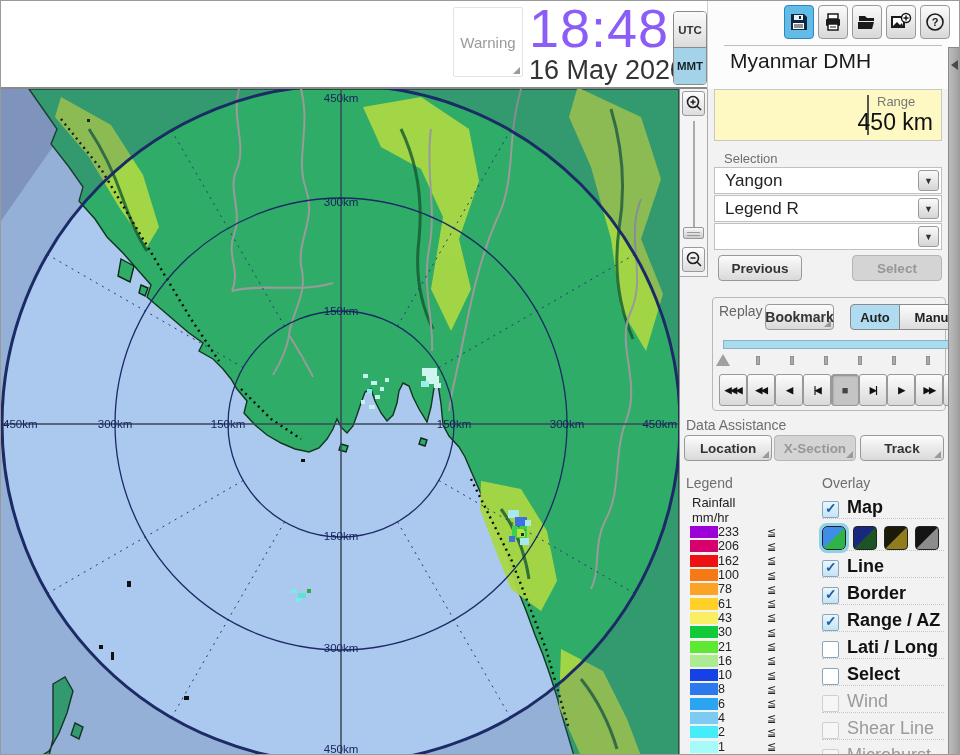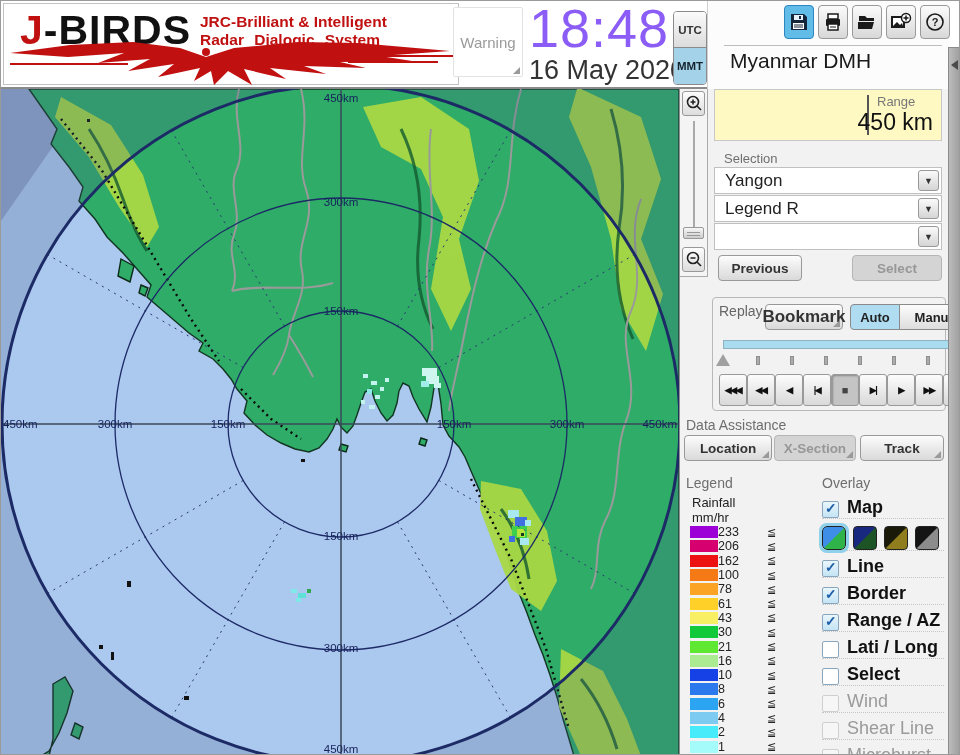--- a/index.html
+++ b/index.html
@@ -80,32 +80,20 @@
   .grip .arr{position:absolute;left:2px;top:12px;width:0;height:0;border-top:5px solid transparent;border-bottom:5px solid transparent;border-right:7px solid #4a4a4a;}
   .maparea{position:absolute;left:0;top:88px;width:678px;height:667px;}
   svg text{font-family:"Liberation Sans",sans-serif;}
 </style>
 </head>
 <body>
 
 <div class="app">
 
   <div class="header">
-    <div class="logo-box">
-      <div class="logo-title"><span class="red">J</span><span>-BIRDS</span></div>
-      <div class="logo-sub">
-        <div class="l1">JRC-Brilliant &amp; Intelligent</div>
-        <div class="l2">Radar Dialogic System</div>
-      </div>
-      <svg class="eagle" width="448" height="46" viewBox="0 0 448 46">
-        <path fill="#c01010" d="M2,13 L62,5 L125,2 L172,8 L198,17 L226,8 L290,2 L350,3 L442,11 L372,16 L404,21 L332,22 L358,28 L296,26 L318,34 L262,28 L278,39 L236,29 L244,45 L220,31 L206,45 L203,31 L186,41 L192,28 L150,37 L166,24 L120,31 L142,19 L90,23 L116,13 L60,17 Z"></path>
-        <path stroke="#c01010" stroke-width="2" d="M2,24 H120 M328,16 H446 M340,22 H430"></path>
-        <circle cx="198" cy="12" r="4" fill="#c01010"></circle>
-      </svg>
-    </div>
     <div class="warning-btn corner">
         <span>Warning</span>
       </div>
     <div class="clock">
       <div class="time">18:48</div>
       <div class="date">16 May 2020</div>
     </div>
     <div class="tz">
       <div class="utc">UTC</div>
       <div class="mmt">MMT</div>
@@ -324,21 +312,21 @@
     </div>
     <div class="pbtn" style="left:38px;top:166px;width:84px">
         <span>Previous</span>
       </div>
     <div class="pbtn disabled" style="left:172px;top:166px;width:90px">
         <span>Select</span>
       </div>
 
     <div class="replaybox">
       <div class="replay-label">Replay</div>
-      <div class="pbtn corner" style="left:52px;top:6px;width:78px;font-size:17px">
+      <div class="pbtn corner" style="left:52px;top:6px;width:69px;font-size:14px">
           <span>Bookmark</span>
         </div>
       <div class="seg auto">Auto</div>
       <div class="seg manual">Manual</div>
       <div class="rtrack"></div>
       <div class="rhandle"></div>
       <div class="tickL" style="left:3px"></div>
       <div class="tickR" style="left:241px"></div>
       <div class="tick" style="left:43px"></div>
       <div class="tick" style="left:77px"></div>

